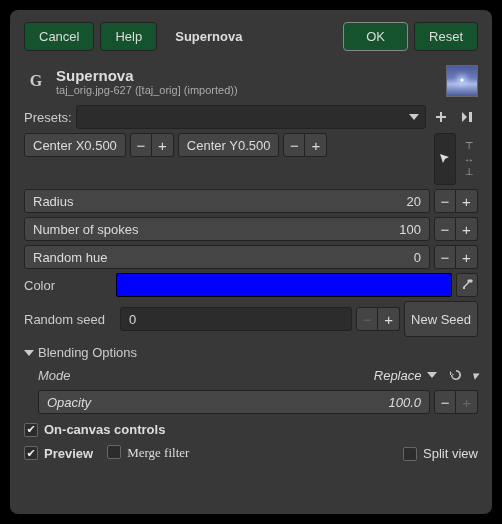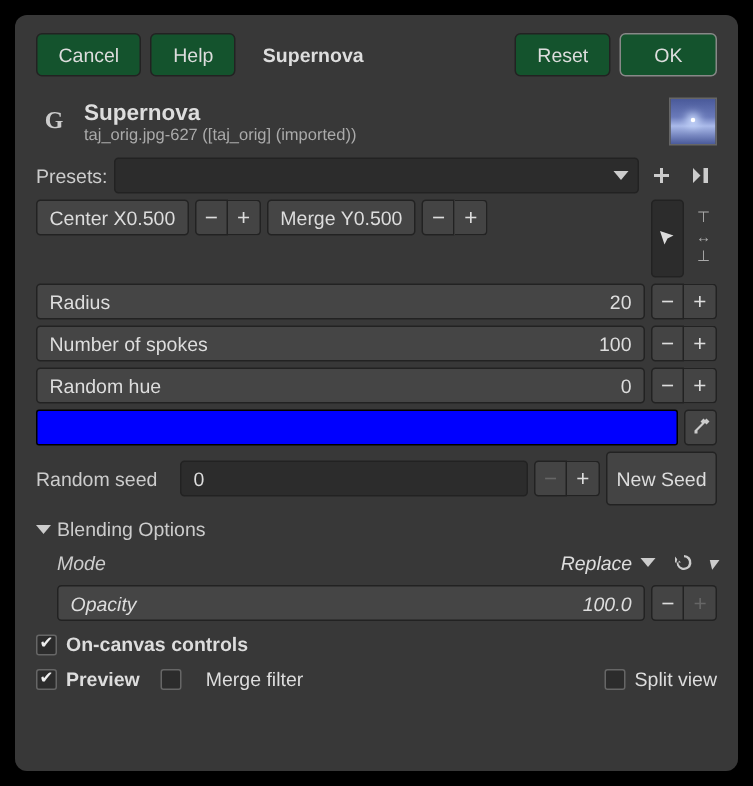--- a/index.html
+++ b/index.html
@@ -51,22 +51,22 @@
 </style>
 </head>
 <body>
 
 <div class="dialog">
   <div class="btnrow">
     <button class="btn">Cancel</button>
     <button class="btn">Help</button>
     <div class="title-inline">Supernova</div>
     <div class="spacer"></div>
+    <button class="btn ok">OK</button>
     <button class="btn">Reset</button>
-    <button class="btn ok">OK</button>
   </div>
 
   <div class="header">
     <div class="gicon">G</div>
     <div class="htxt">
       <div class="hname">Supernova</div>
       <div class="hsub">taj_orig.jpg-627 ([taj_orig] (imported))</div>
     </div>
     <div class="thumb"></div>
   </div>
@@ -96,21 +96,21 @@
             <span class="fl">Center X</span>
             <span class="fv">0.500</span>
           </div>
           <div class="group">
             <div class="stepbtn">−</div>
             <div class="stepbtn">+</div>
           </div>
         </div>
         <div class="row" style="margin-bottom:0;">
           <div class="field">
-            <span class="fl">Merge Y</span>
+            <span class="fl">Center Y</span>
             <span class="fv">0.500</span>
           </div>
           <div class="group">
             <div class="stepbtn">−</div>
             <div class="stepbtn">+</div>
           </div>
         </div>
       </div>
       <div class="sidebox">
         <svg width="14" height="14" viewBox="0 0 14 14">
@@ -151,20 +151,21 @@
         <span class="fl">Random hue</span>
         <span class="fv">0</span>
       </div>
       <div class="group">
         <div class="stepbtn">−</div>
         <div class="stepbtn">+</div>
       </div>
     </div>
 
     <div class="row">
+      <span class="label" style="width:88px;">Color</span>
       <div class="colorsw"></div>
       <div class="picker">
         <svg width="14" height="14" viewBox="0 0 14 14">
             <path d="M11 1l2 2-2 2-1-1-5 5v2H3v-2l5-5-1-1 2-2 1 1 1-1z" fill="#ccc"></path>
           </svg>
       </div>
     </div>
 
     <div class="row">
       <span class="label" style="width:92px;">Random seed</span>
@@ -212,21 +213,21 @@
     <div class="chkrow">
       <div class="chk">✔</div>
       <span class="bold">On-canvas controls</span>
     </div>
 
     <div class="chkrow" style="gap:14px;">
       <div style="display:flex;align-items:center;gap:6px;">
         <div class="chk">✔</div>
         <span class="bold">Preview</span>
       </div>
-      <div style="display:flex;align-items:flex-end;gap:16px;">
+      <div style="display:flex;align-items:flex-start;gap:6px;font-family:Liberation Serif, serif;">
         <div class="chk"></div>
         <span>Merge filter</span>
       </div>
       <div class="spacer"></div>
       <div style="display:flex;align-items:flex-end;gap:6px;">
         <div class="chk"></div>
         <span>Split view</span>
       </div>
     </div>
   </div>

